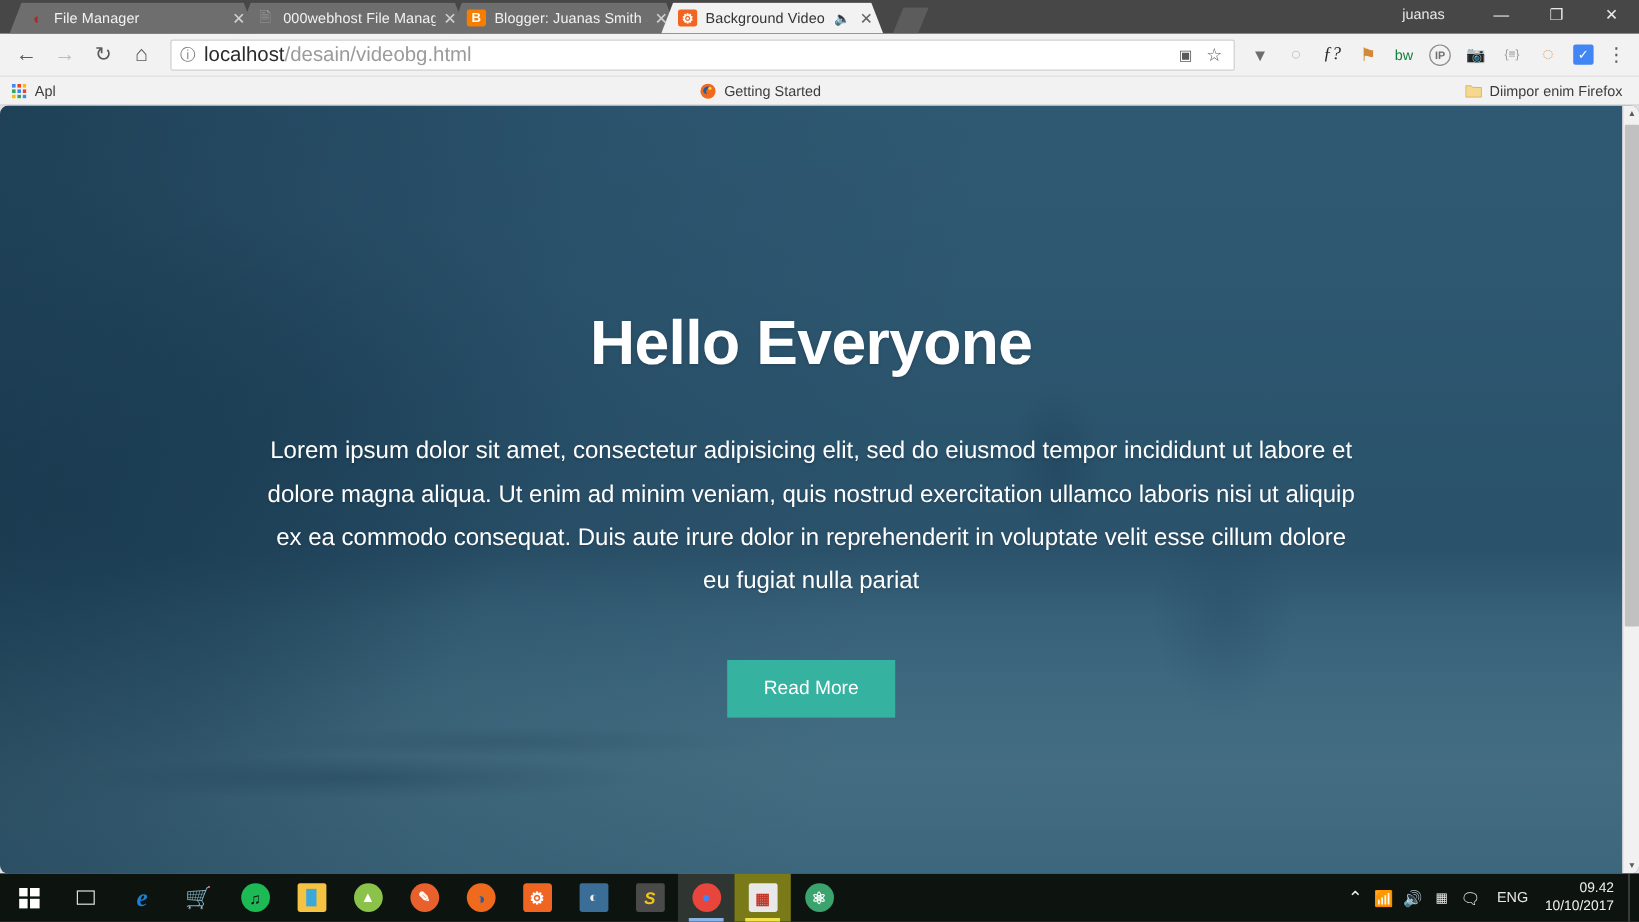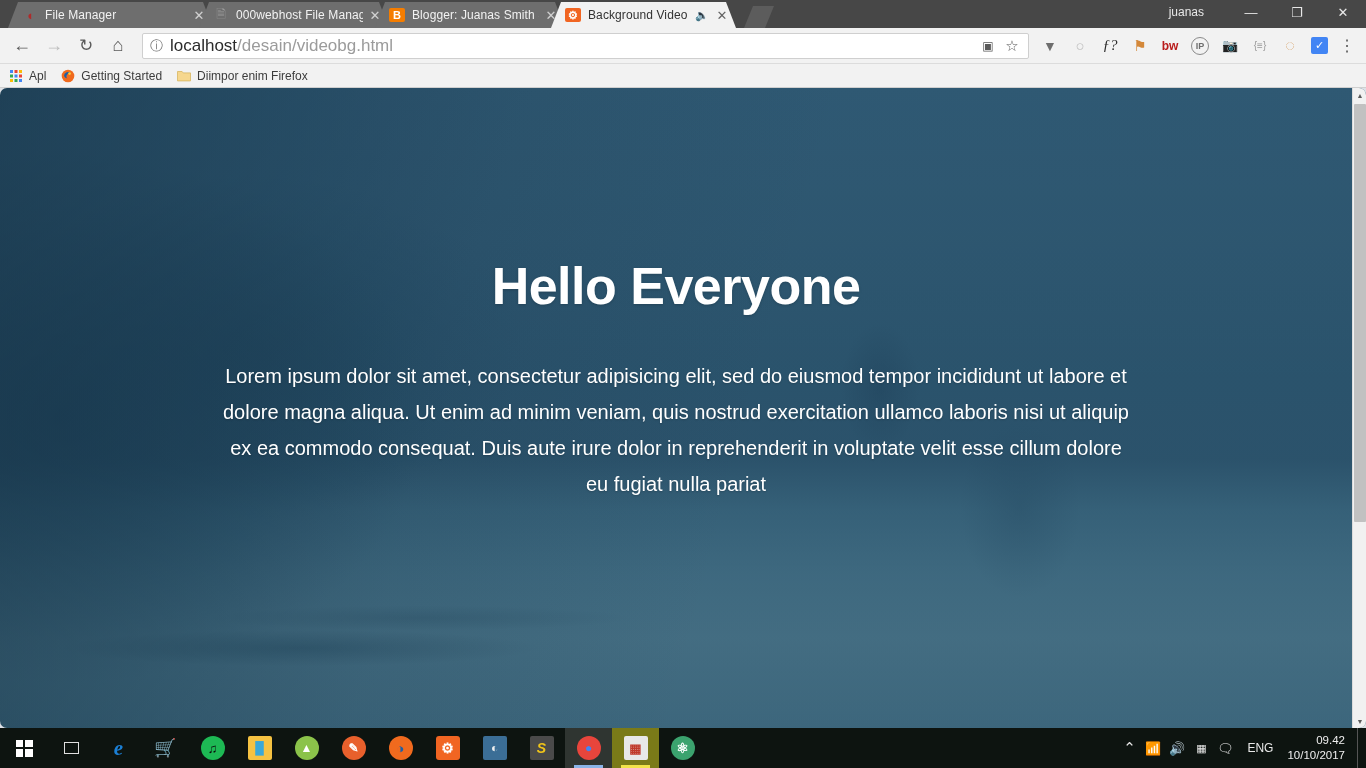--- a/index.html
+++ b/index.html
@@ -118,21 +118,21 @@
     display: flex; align-items: center; justify-content: center;
     font-size: 13px; color: #5a5a5a;
   }
   #menu-btn { width: 26px; height: 28px; display: flex; align-items: center; justify-content: center; color: #5a5a5a; }
 
   
   #bookmarks-bar {
     height: 24px; background: #f2f2f2;
     display: flex; align-items: center; padding-left: 8px;
     border-bottom: 1px solid #cfcfcf;
-    font-size: 12px; color: #3c3c3c;
+    font-size: 12px; color: #3c3c3c; justify-content: space-between;
   }
   .bookmark { display: flex; align-items: center; margin-right: 14px; }
   .bookmark .bm-icon { width: 16px; height: 16px; margin-right: 5px; display: flex; align-items: center; justify-content: center; }
   .bm-label { white-space: nowrap; }
 
   
   #viewport { flex: 1 1 auto; position: relative; overflow: hidden; border-radius: 7px; }
   #page-bg {
     position: absolute; inset: 0;
     background:
@@ -336,21 +336,21 @@
       <span id="omnibox-right">
         <span class="omni-icon" style="font-size:12px;color:#5a5a5a;">▣</span>
         <span class="omni-icon" style="font-size:15px;color:#5a5a5a;">☆</span>
       </span>
     </div>
 
     <span class="ext-icon" style="color:#6e6e6e;font-size:14px;">▼</span>
     <span class="ext-icon" style="color:#c0c0c0;font-size:15px;">○</span>
     <span class="ext-icon" style="color:#2b2b2b;font-size:15px;font-style:italic;font-family:'Liberation Serif',serif;">ƒ?</span>
     <span class="ext-icon" style="color:#d4883a;font-size:15px;">⚑</span>
-    <span class="ext-icon" style="color:#b91c1c;font-size:12px;font-weight:bold;">bw</span>
+    <span class="ext-icon" style="color:#15803d;font-size:12px;font-weight:normal;">bw</span>
     <span class="ext-icon" style="color:#6e6e6e;font-size:9px;font-weight:bold;border:1.5px solid #8a8a8a;border-radius:50%;width:18px;height:18px;margin:0 6px;">IP</span>
     <span class="ext-icon" style="color:#4a4a4a;font-size:13px;">📷</span>
     <span class="ext-icon" style="color:#9b9b9b;font-size:10px;">{≡}</span>
     <span class="ext-icon" style="color:#d49a5a;font-size:16px;">◌</span>
     <span class="ext-icon" style="background:#4285f4;color:#fff;font-size:11px;width:17px;height:17px;border-radius:2px;margin:0 6px;">✓</span>
     <span id="menu-btn" style="font-size:16px;">⋮</span>
   </div>
 
   <div id="bookmarks-bar">
     <div class="bookmark">
@@ -388,20 +388,21 @@
       <span class="bm-label">Diimpor enim Firefox</span>
     </div>
   </div>
 
   <div id="viewport">
     <div id="page-bg"></div>
 
     <div id="hero">
       <h1 id="hero-title">Hello Everyone</h1>
       <p id="hero-text">Lorem ipsum dolor sit amet, consectetur adipisicing elit, sed do eiusmod tempor incididunt ut labore et dolore magna aliqua. Ut enim ad minim veniam, quis nostrud exercitation ullamco laboris nisi ut aliquip ex ea commodo consequat. Duis aute irure dolor in reprehenderit in voluptate velit esse cillum dolore eu fugiat nulla pariat</p>
+      <button id="read-more-btn">Read More</button>
     </div>
 
     <div id="page-scrollbar">
       <span class="sb-arrow up">▲</span>
       <div id="sb-thumb"></div>
       <span class="sb-arrow down">▼</span>
     </div>
   </div>
 </div>
 

